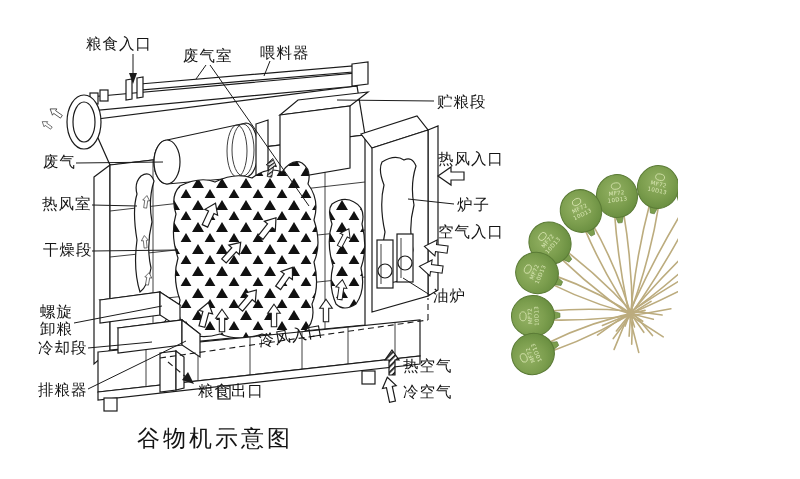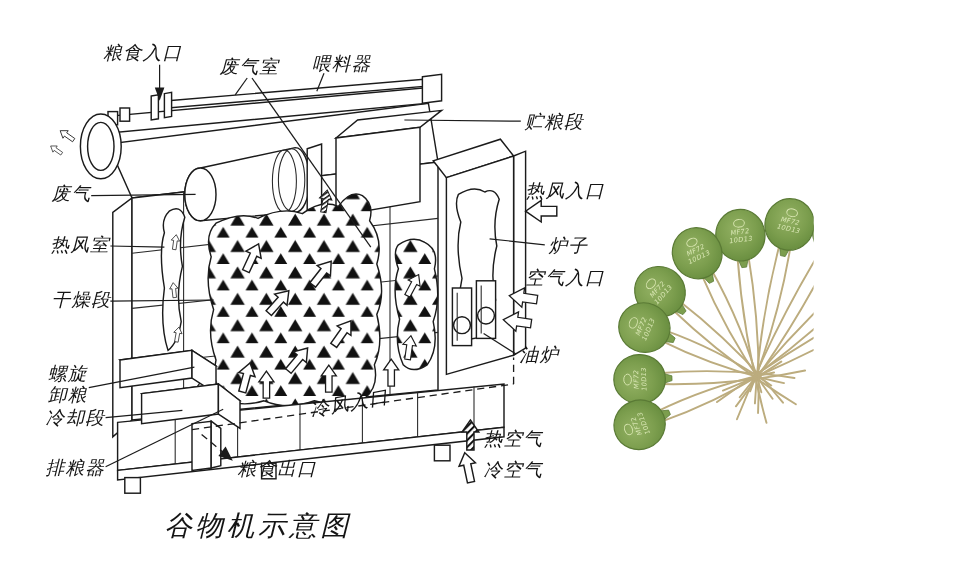--- a/index.html
+++ b/index.html
@@ -1,17 +1,17 @@
 <!DOCTYPE html>
 <html><head>
 <meta charset="utf-8">
 <style>
   html,body{margin:0;padding:0;background:#fff;}
   .stage{position:relative;width:678px;height:479px;background:#ffffff;overflow:hidden;
-         font-family:"DejaVu Sans",sans-serif;font-style:italic;}
+         font-family:"DejaVu Sans",sans-serif;}
   svg text{font-family:"DejaVu Sans",sans-serif;fill:#141414;}
   .lbl{font-size:15.5px;letter-spacing:1px;}
   .cap{font-size:23px;letter-spacing:3px;}
   .mk{fill:#d9e7b4;letter-spacing:.3px;}
   .fw{stroke:#1b1b1b;stroke-width:1.2;fill:#ffffff;}
   .grid{stroke:#2a2a2a;stroke-width:.9;fill:none;}
   .leader{stroke:#1b1b1b;stroke-width:1;fill:none;}
   .dash{stroke:#1b1b1b;stroke-width:1.1;fill:none;stroke-dasharray:6 4;}
   .wa{fill:#ffffff;stroke:#1b1b1b;stroke-width:1.2;}
 </style>

